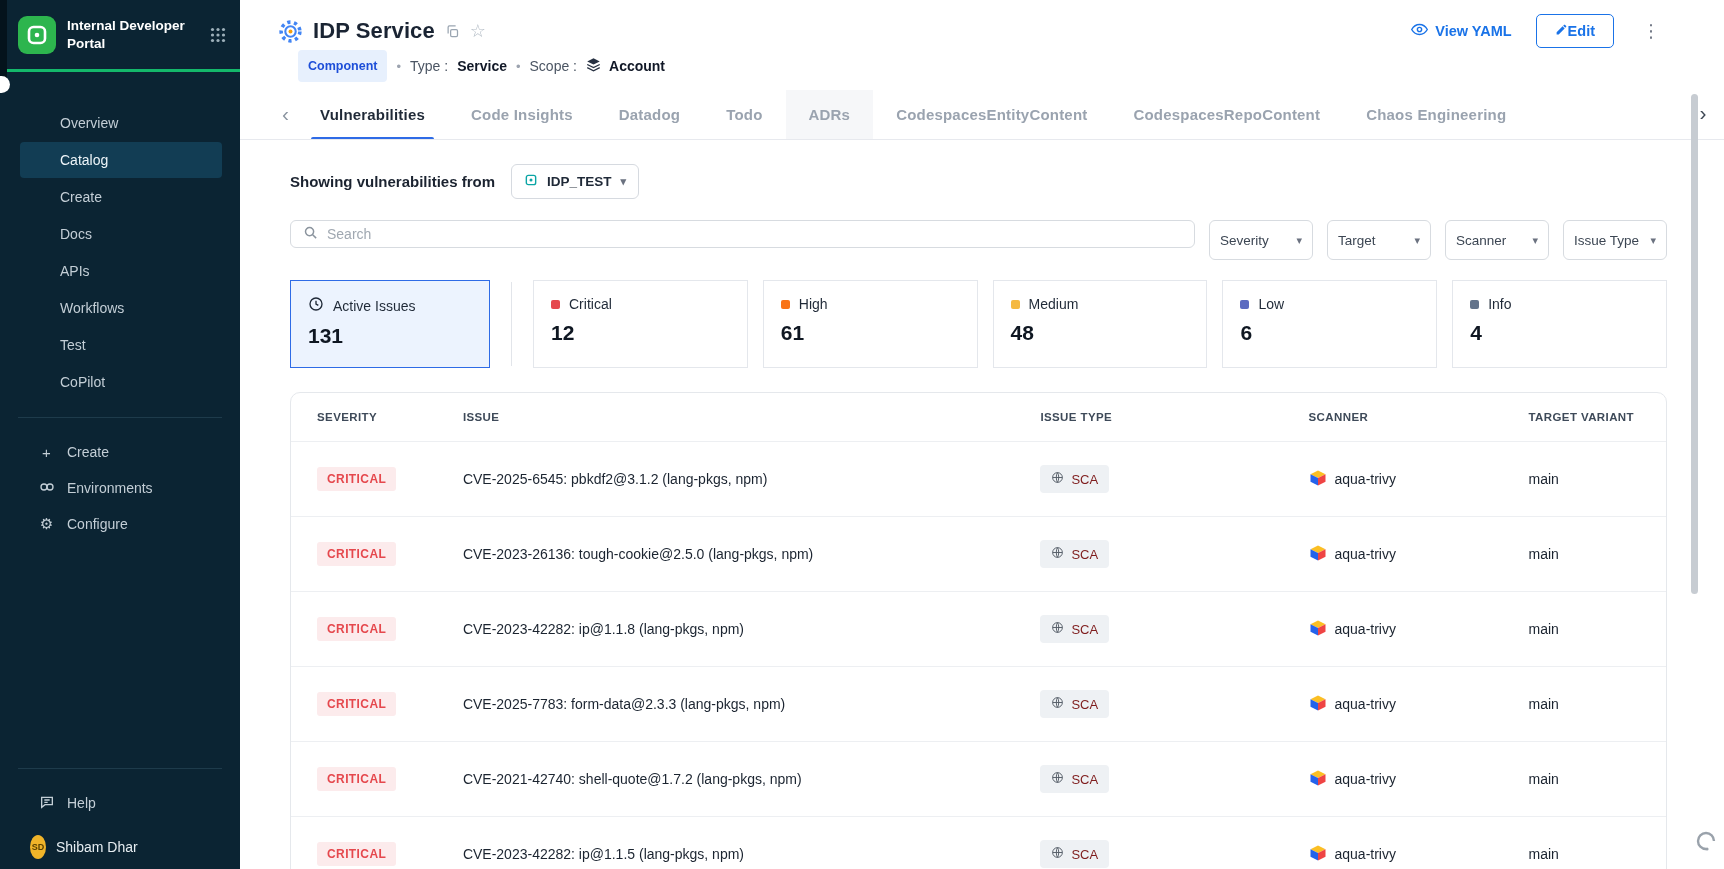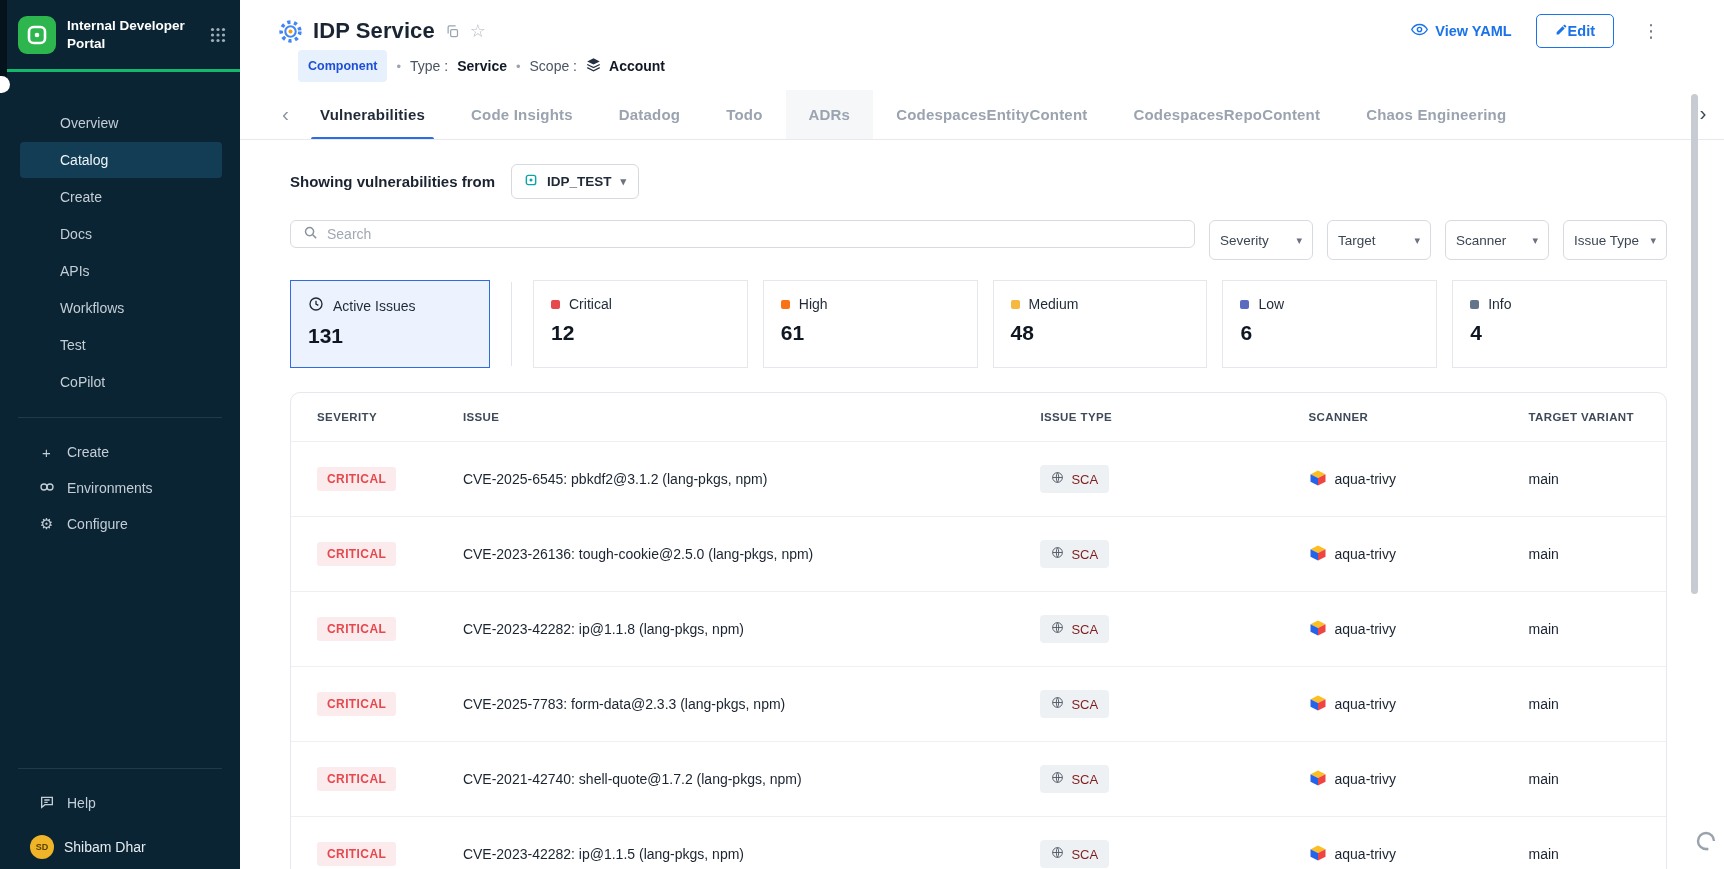--- a/index.html
+++ b/index.html
@@ -32,21 +32,21 @@
   .nav-item.active { background:#123d54; color:#eef5f9; }
   .side-divider { height:1px; background:#1e3b4b; margin:16px 18px; }
   .action-item {
     height:36px; display:flex; align-items:center; gap:12px;
     padding-left:38px; font-size:14px; color:#c3ced6; cursor:pointer;
   }
   .action-item .glyph { width:17px; text-align:center; font-size:15px; color:#c3ced6; }
   .sidebar-bottom { margin-top:auto; padding-bottom:10px; }
   .user-row { display:flex; align-items:center; gap:10px; padding-left:30px; margin-top:14px; }
   .avatar {
-    width:24px; height:24px; border-radius:50%; background:#f0b429; color:#5b4200;
+    width:16px; height:24px; border-radius:50%; background:#f0b429; color:#5b4200;
     font-size:9px; font-weight:700; display:flex; align-items:center; justify-content:center;
   }
   .user-name { font-size:14px; color:#e6edf1; }
   .collapse-strip { position:absolute; left:0; top:0; width:7px; height:88px; background:#04131c; z-index:6; }
   .collapse-notch {
     position:absolute; left:0; top:76px; width:10px; height:17px; background:#ffffff;
     border-radius:0 9px 9px 0; z-index:7; cursor:pointer;
   }
 
   

